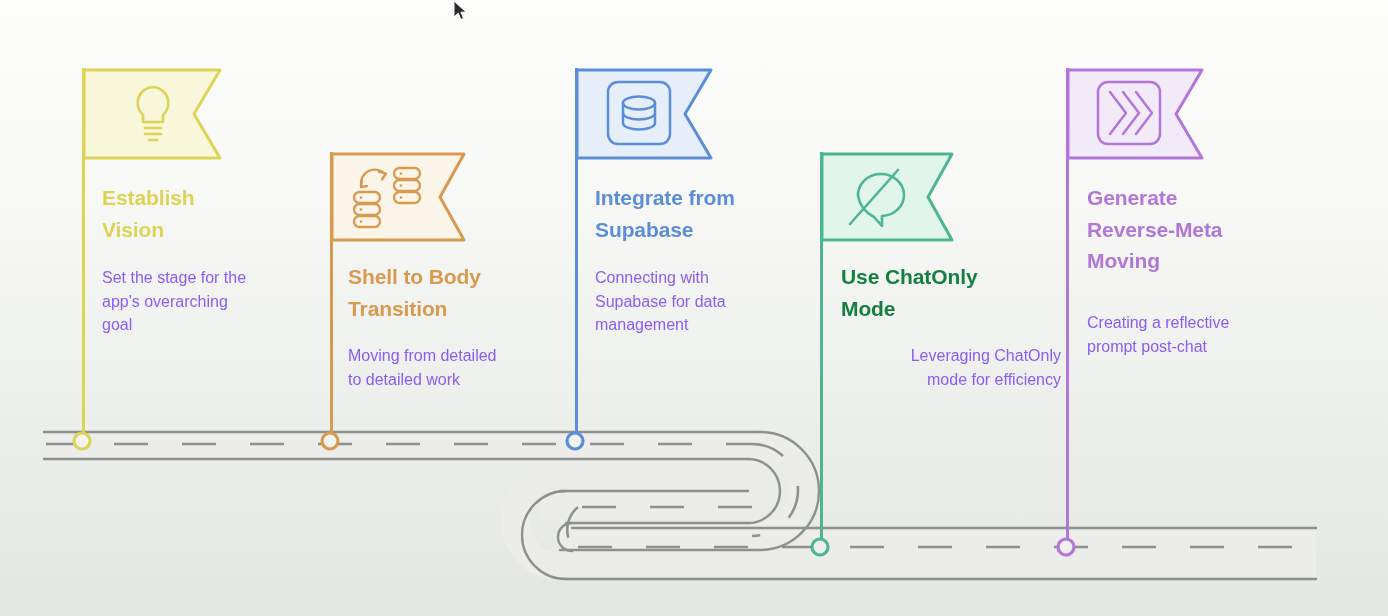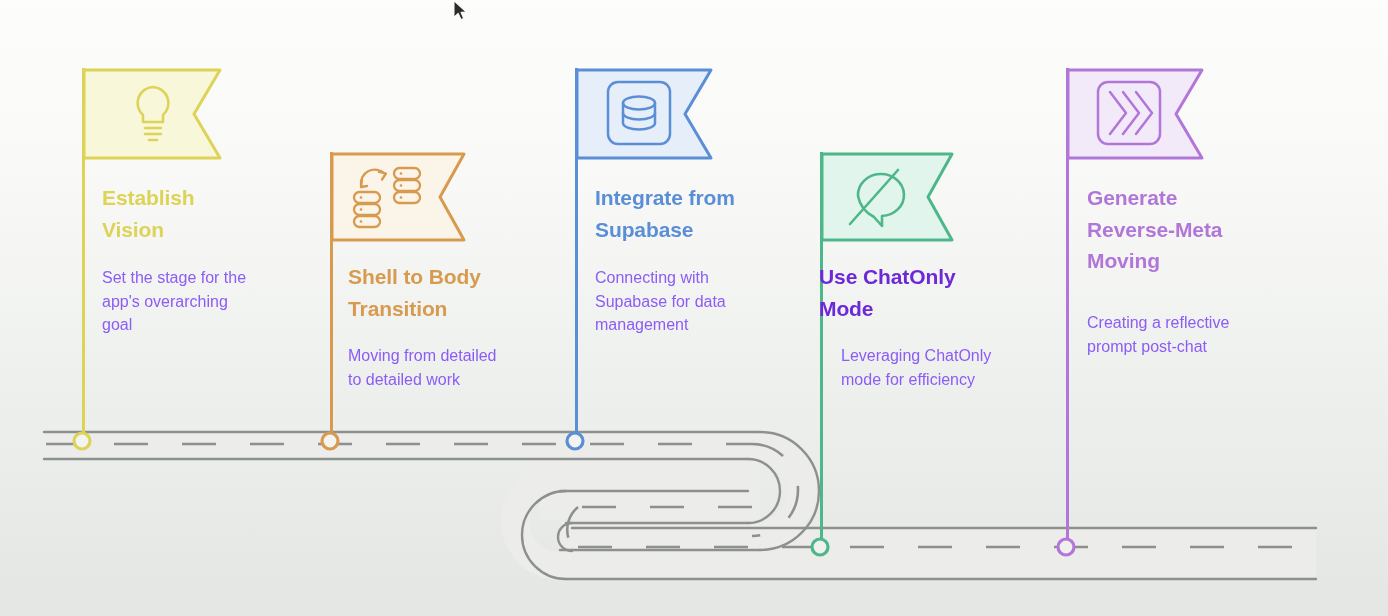--- a/index.html
+++ b/index.html
@@ -191,23 +191,23 @@
     <div class="pole" style="left:820px;top:152px;height:396px;border-left-color:#4eb78a;"></div>
     <div class="flagwrap" style="left:820px;top:152px;">
       <svg class="flagsvg" width="136" height="90" viewBox="0 0 136 90">
         <path d="M2 2 L132 2 L108 45 L132 88 L2 88 Z" fill="#e2f5ec" stroke="#4eb78a" stroke-width="3" stroke-linejoin="round"></path>
         <g fill="none" stroke="#4eb78a" stroke-width="2.6" stroke-linecap="round" stroke-linejoin="round">
           <path d="M38 44 A23 21 0 1 1 62 64 L62 74 L54 65 A30 30 0 0 1 38 44 Z"></path>
           <path d="M30 72 L78 18"></path>
         </g>
       </svg>
     </div>
-    <div class="m-title" style="left:819px;top:261px;width:220px;color:#6d28d9;">Use ChatOnly
+    <div class="m-title" style="left:841px;top:261px;width:220px;color:#15803d;">Use ChatOnly
 Mode</div>
-    <div class="m-desc" style="left:841px;top:344px;width:220px;">Leveraging ChatOnly
+    <div class="m-desc" style="left:841px;top:344px;width:220px;text-align:right;">Leveraging ChatOnly
 mode for efficiency</div>
     <svg class="layer" viewBox="0 0 1388 616" width="1388" height="616" style="pointer-events:none;">
       <circle cx="820" cy="547" r="8" fill="#f0f1ef" stroke="#4eb78a" stroke-width="3.2"></circle>
     </svg>
   </div>
 
   <div class="milestone">
     <div class="pole" style="left:1066px;top:68px;height:480px;border-left-color:#b276d9;"></div>
     <div class="flagwrap" style="left:1066px;top:68px;">
       <svg class="flagsvg" width="140" height="92" viewBox="0 0 140 92">

